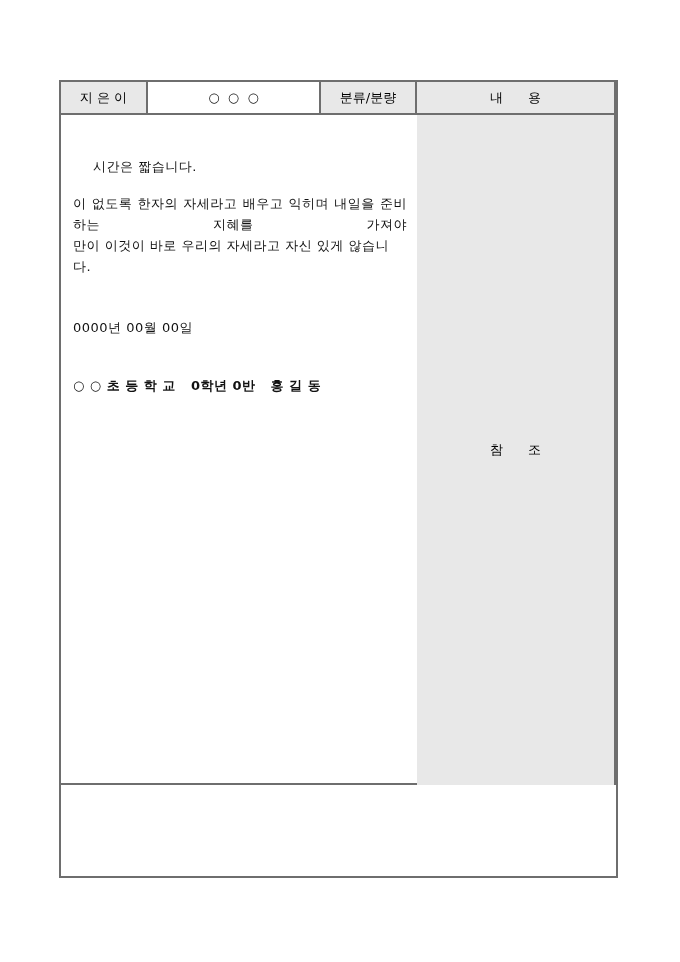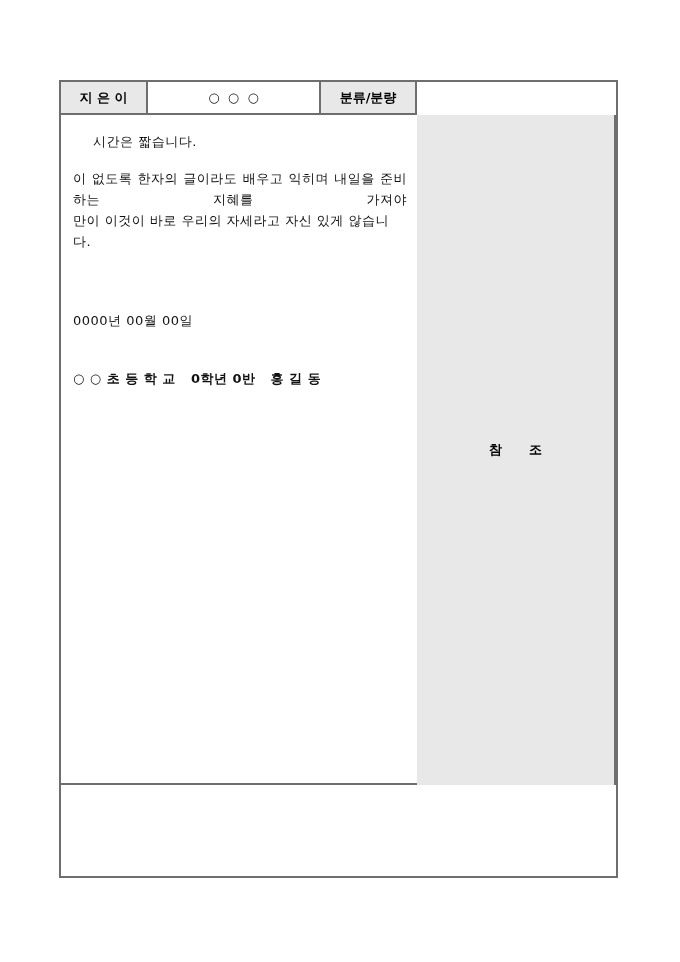--- a/index.html
+++ b/index.html
@@ -19,62 +19,63 @@
     grid-template-columns: 87px 173px 96px 199px;
     grid-template-rows: 33px 670px 91px;
     background: #ffffff;
   }
   .cell { overflow: hidden; }
   .b-r { border-right: 2px solid #6e6e6e; }
   .b-b { border-bottom: 2px solid #6e6e6e; }
   .label-cell {
     background: #e8e8e8;
     display: flex; align-items: center; justify-content: center;
-    font-weight: 700;
+    font-weight: 400;
     font-size: 13px;
     white-space: pre;
     color: #000000;
   }
   .value-cell {
     background: #ffffff;
     display: flex; align-items: center; justify-content: center;
     font-size: 13px;
     white-space: pre;
   }
   .span3 { grid-column: span 3; }
   .content-body {
     background: #ffffff;
     padding: 16px 10px 0 12px;
     font-size: 13px;
     line-height: 21px;
     letter-spacing: 0.5px;
   }
   .para { margin-bottom: 16px; }
-  .indent { padding-left: 20px; }
+  .indent { padding-left: 20px; margin-top: 25px; }
   .jline {
     text-align: justify;
     text-align-last: justify;
   }
-  .date-line { margin-top: 58px; }
+  .date-line { margin-top: 40px; }
   .sig-line { margin-top: 37px; white-space: pre; font-weight: bold; }
   .ref-body { background: #ffffff; }
 </style>
 </head>
 <body>
 
 <div class="doc-table">
 
   <div class="cell label-cell b-r b-b">지 은 이</div>
   <div class="cell value-cell b-r b-b">○  ○  ○</div>
   <div class="cell label-cell b-r b-b">분류/분량</div>
 
+  <div class="cell label-cell b-r b-b">내      용</div>
   <div class="cell content-body span3 b-b">
     <div class="para indent">시간은 짧습니다.</div>
     <div class="para">
-      <div class="jline">이 없도록 한자의 글이라도 배우고 익히며 내일을 준비하는 지혜를 가져야</div>
+      <div class="jline">이 없도록 한자의 자세라고 배우고 익히며 내일을 준비하는 지혜를 가져야</div>
       <div>만이 이것이 바로 우리의 자세라고 자신 있게 않습니다.</div>
     </div>
     <div class="date-line">0000년 00월 00일</div>
     <div class="sig-line">○ ○ 초 등 학 교   0학년 0반   홍 길 동</div>
   </div>
 
   <div class="cell label-cell b-r">참      조</div>
   <div class="cell ref-body span3"></div>
 
 </div>

